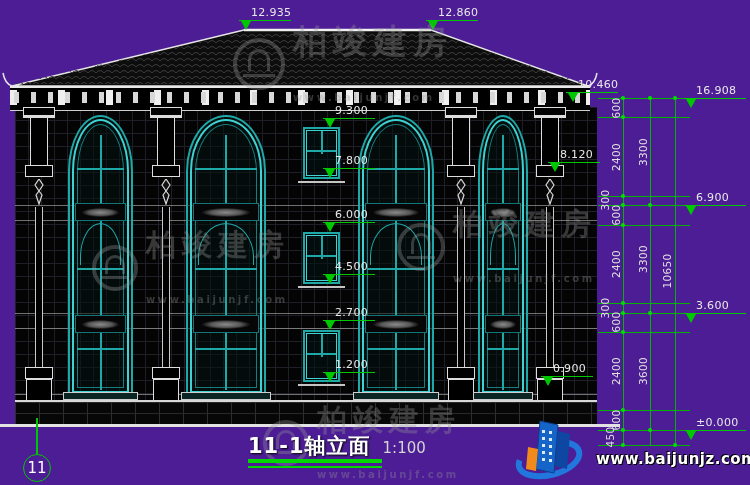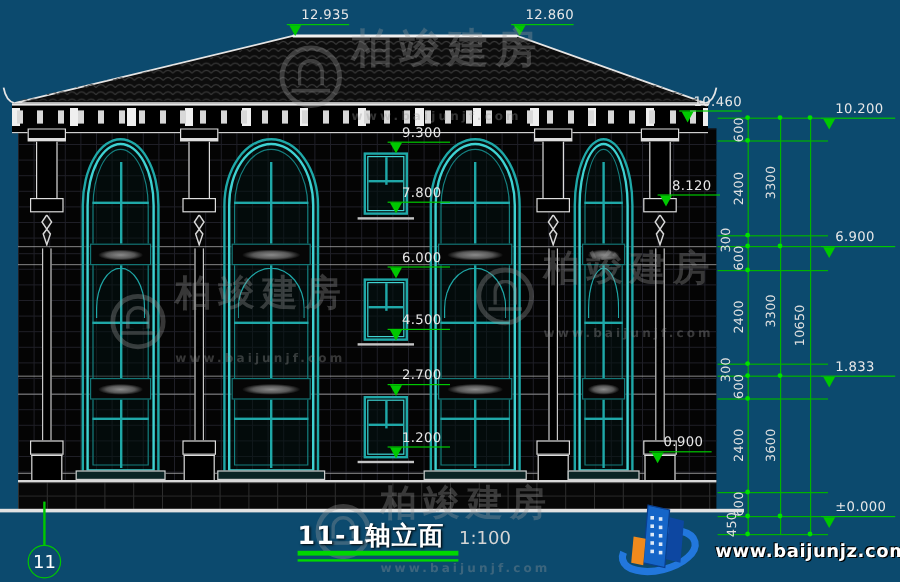--- a/index.html
+++ b/index.html
@@ -1,16 +1,16 @@
 <!DOCTYPE html>
 <html><head>
 <meta charset="utf-8">
 <style>
   html,body{margin:0;padding:0;background:#000;}
-  .sheet{position:relative;width:750px;height:485px;background:#0c4a6e;overflow:hidden;
+  .sheet{position:relative;width:750px;height:485px;background:#4c1d95;overflow:hidden;
          font-family:"DejaVu Sans",sans-serif;}
   .abs{position:absolute;}
 
   
   #wall{position:absolute;left:15px;top:107px;width:582px;height:293px;background-color:#040404;
         background-image:linear-gradient(#1f1f27 1px,transparent 1px),
                          linear-gradient(90deg,#1f1f27 1px,transparent 1px);
         background-size:13px 13px;}
   .band{position:absolute;left:15px;width:582px;height:1px;background:#b9b9b9;opacity:.6;}
   #plinth{position:absolute;left:15px;top:400px;width:582px;height:24px;background-color:#070707;
@@ -329,31 +329,31 @@
     <div class="bar"></div>
     <div class="tri"></div>
   </div>
   <div class="lvl" style="left:323px;top:359px">
     <span class="lab">1.200</span>
     <div class="bar"></div>
     <div class="tri"></div>
   </div>
 
   <div class="lvl wide" style="left:684px;top:85px">
-    <span class="lab">10.200</span>
+    <span class="lab">16.908</span>
     <div class="bar"></div>
     <div class="tri"></div>
   </div>
   <div class="lvl wide" style="left:684px;top:192px">
     <span class="lab">6.900</span>
     <div class="bar"></div>
     <div class="tri"></div>
   </div>
   <div class="lvl wide" style="left:684px;top:300px">
-    <span class="lab">1.833</span>
+    <span class="lab">3.600</span>
     <div class="bar"></div>
     <div class="tri"></div>
   </div>
   <div class="lvl wide" style="left:684px;top:417px">
     <span class="lab">±0.000</span>
     <div class="bar"></div>
     <div class="tri"></div>
   </div>
 
   <div class="ext" style="top:98px;width:86px"></div>

